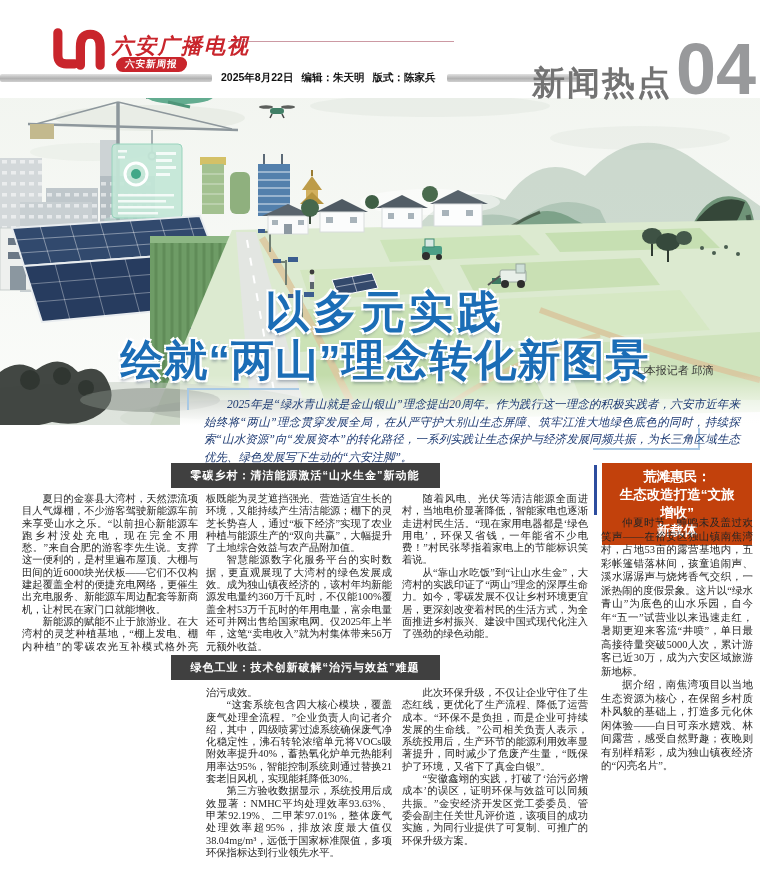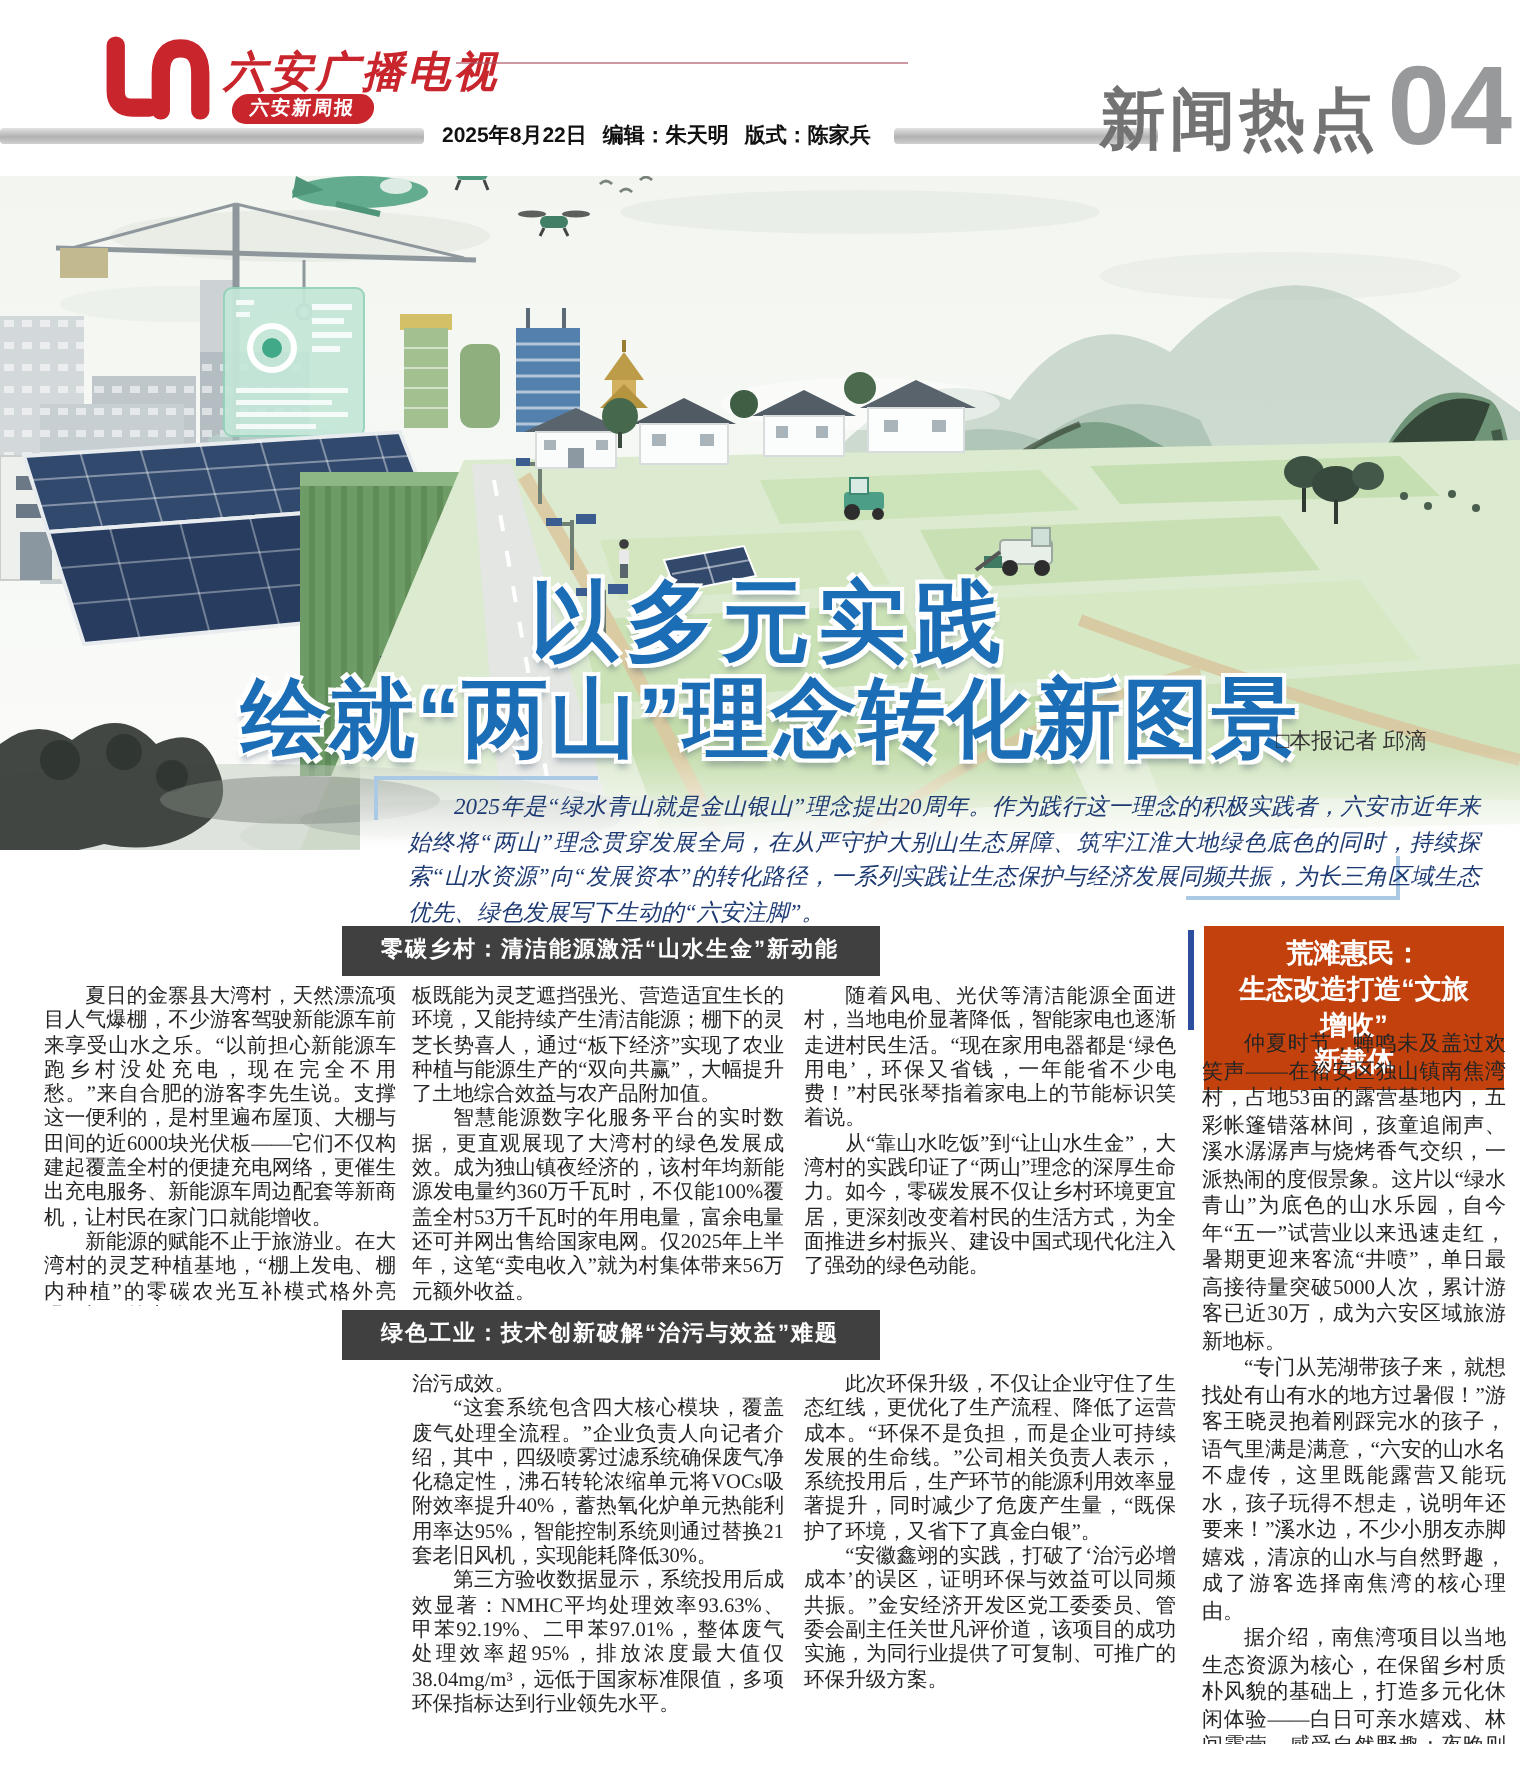--- a/index.html
+++ b/index.html
@@ -1,37 +1,37 @@
 <!DOCTYPE html>
 <html><head>
 <meta charset="utf-8">
 <style>
   html,body{margin:0;padding:0;background:#e9e9e9;}
   .page{position:relative;width:760px;height:883px;background:#fff;margin:0 auto;overflow:hidden;
         font-family:"Liberation Serif","DejaVu Serif",serif;color:#252525;}
   .sans{font-family:"Liberation Sans","DejaVu Sans",sans-serif;}
 
   
-  .masthead{position:absolute;left:0;top:6px;width:760px;height:82px;background:#fff;z-index:5;}
+  .masthead{position:absolute;left:0;top:16px;width:760px;height:82px;background:#fff;z-index:5;}
   .logo-svg{position:absolute;left:48px;top:12px;}
   .brand-name{position:absolute;left:112px;top:16px;font-size:21px;font-weight:bold;font-style:italic;
               color:#c9252c;letter-spacing:2px;font-family:"Liberation Serif",serif;}
   .brand-badge{position:absolute;left:116px;top:41px;background:#c9252c;color:#fff;font-size:9.5px;
                padding:1px 9px;border-radius:8px;transform:skewX(-6deg);font-weight:bold;letter-spacing:1px;}
   .logo-rule{position:absolute;left:228px;top:25px;width:226px;height:1px;background:#a56;opacity:.6;}
   .datebar-left{position:absolute;left:0;top:58px;width:212px;height:8px;border-radius:2px;
                 background:linear-gradient(#e2e2e2,#b2b2b2 55%,#cfcfcf);}
   .datebar-right{position:absolute;left:447px;top:58px;width:132px;height:8px;border-radius:2px;
                  background:linear-gradient(#e2e2e2,#b2b2b2 55%,#cfcfcf);}
   .dateline{position:absolute;left:221px;top:55px;width:222px;font-size:10.5px;font-weight:bold;
             color:#111;white-space:nowrap;font-family:"Liberation Sans",sans-serif;}
   .dateline span{margin-right:8px;}
   .pagehead{position:absolute;right:4px;top:24px;display:flex;align-items:flex-end;}
   .pagehead .label{font-size:33px;font-weight:bold;color:#737373;letter-spacing:2px;line-height:1;}
-  .pagehead .num{font-size:56px;font-weight:bold;color:#98999b;line-height:.82;margin-left:4px;}
+  .pagehead .num{font-size:72px;font-weight:bold;color:#98999b;line-height:.82;margin-left:4px;}
 
   
   .hero{position:absolute;left:0;top:80px;width:760px;height:345px;}
   .hero-title{position:absolute;left:55px;top:288px;width:660px;text-align:center;z-index:3;
               color:#1b6db6;font-weight:bold;font-family:"Liberation Sans","DejaVu Sans",sans-serif;
               text-shadow:-2px -2px 0 #fff,2px -2px 0 #fff,-2px 2px 0 #fff,2px 2px 0 #fff,
                           0 4px 3px rgba(40,60,90,.35);}
   .hero-title .l1{font-size:44px;letter-spacing:4px;line-height:1.1;}
   .hero-title .l2{font-size:43px;letter-spacing:1px;line-height:1.15;}
   .byline{position:absolute;left:638px;top:363px;font-size:11px;color:#333;z-index:4;white-space:nowrap;}
@@ -439,17 +439,16 @@
     </div>
 
   <div class="side-accent"></div>
   <div class="side-header">
     <div>荒滩惠民：</div>
     <div>生态改造打造“文旅增收”</div>
     <div>新载体</div>
   </div>
   <div class="side-body">
       <p class="indent">仲夏时节，蝉鸣未及盖过欢笑声——在裕安区独山镇南焦湾村，占地53亩的露营基地内，五彩帐篷错落林间，孩童追闹声、溪水潺潺声与烧烤香气交织，一派热闹的度假景象。这片以“绿水青山”为底色的山水乐园，自今年“五一”试营业以来迅速走红，暑期更迎来客流“井喷”，单日最高接待量突破5000人次，累计游客已近30万，成为六安区域旅游新地标。</p>
-      <p class="indent">“专门从芜湖带孩子来，就想找处有山有水的地方过暑假！”游客王晓灵抱着刚踩完水的孩子，语气里满是满意，“六安的山水名不虚传，这里既能露营又能玩水，孩子玩得不想走，说明年还要来！”溪水边，不少小朋友赤脚嬉戏，清凉的山水与自然野趣，成了游客选择南焦湾的核心理由。</p>
       <p class="indent">据介绍，南焦湾项目以当地生态资源为核心，在保留乡村质朴风貌的基础上，打造多元化休闲体验——白日可亲水嬉戏、林间露营，感受自然野趣；夜晚则有别样精彩，成为独山镇夜经济的“闪亮名片”。</p>
     </div>
 
 </div>
 
 </body></html>

